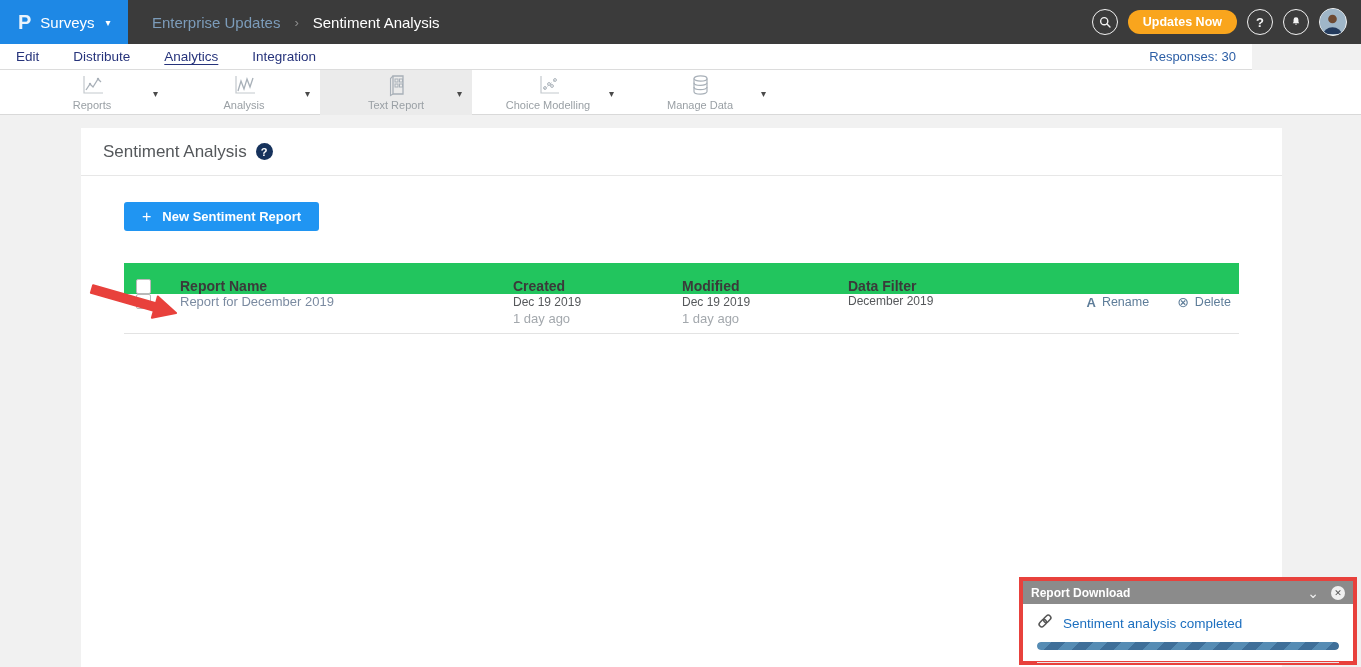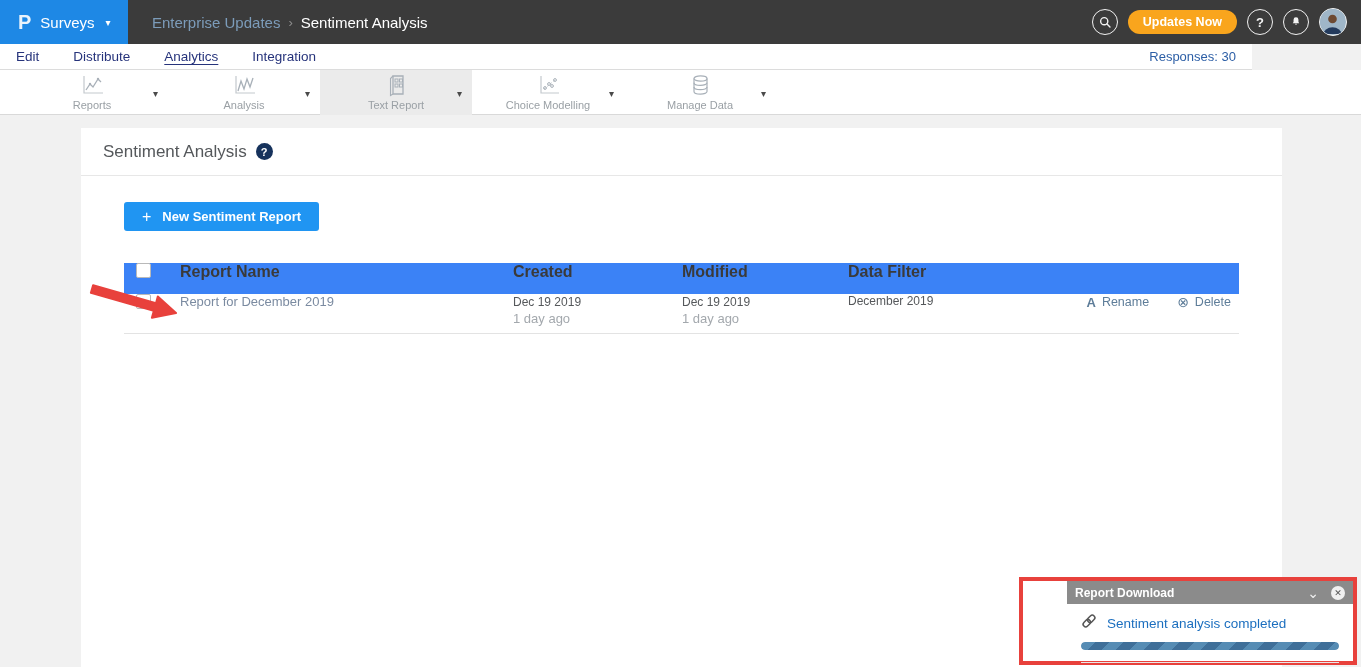--- a/index.html
+++ b/index.html
@@ -5,21 +5,21 @@
   * { margin:0; padding:0; box-sizing:border-box; }
   html,body { font-family:"Liberation Sans", sans-serif; }
   #screen { position:relative; width:1361px; height:667px; background:#f1f1f1; overflow:hidden; }
 
   
   .topbar { position:absolute; left:0; top:0; width:1361px; height:44px; background:#3b3b3b; display:flex; align-items:center; }
   .logo-area { width:128px; height:44px; background:#1e88e5; display:flex; align-items:center; padding:0 12px 0 18px; gap:9px; cursor:pointer; flex-shrink:0; }
   .logo-mark { color:#eaf3fb; font-size:20px; font-weight:bold; transform:scaleY(1.05); }
   .product-label { color:#fff; font-size:15px; }
   .product-caret { color:#fff; font-size:10px; margin-left:2px; }
-  .breadcrumb { display:flex; align-items:center; gap:8px; margin-left:24px; font-size:15px; }
+  .breadcrumb { display:flex; align-items:center; gap:14px; margin-left:24px; font-size:15px; }
   .crumb-parent { color:#7c9cba; cursor:pointer; }
   .crumb-sep { color:#8d8d8d; font-size:13px; }
   .crumb-current { color:#ffffff; }
   .topbar-right { margin-left:auto; display:flex; align-items:center; gap:10px; padding-right:14px; }
   .circle-icon { width:26px; height:26px; border:1.5px solid #f2f2f2; border-radius:50%; display:flex; align-items:center; justify-content:center; color:#f2f2f2; cursor:pointer; font-size:13px; font-weight:bold; }
   .upgrade-btn { height:24px; background:#f9a51d; border:none; border-radius:12px; color:#fff; font-weight:bold; font-size:12.5px; padding:0 15px; cursor:pointer; font-family:"Liberation Sans",sans-serif; }
   .avatar { width:28px; height:28px; border:1.5px solid #f2f2f2; border-radius:50%; overflow:hidden; cursor:pointer; background:#9fb6c8; }
 
   
   .subnav { position:absolute; left:0; top:44px; width:1252px; height:26px; background:#fff; border-bottom:1px solid #dcdcdc; display:flex; align-items:center; padding:0 16px; }
@@ -37,42 +37,42 @@
 
   
   .card { position:absolute; left:81px; top:128px; width:1201px; height:539px; background:#fff; }
   .title-row { height:48px; display:flex; align-items:center; padding-left:22px; border-bottom:1px solid #e7e7e7; }
   .page-title { font-size:17px; color:#55585b; }
   .help-badge { width:17px; height:17px; background:#16325c; border-radius:50%; color:#fff; font-size:11px; font-weight:bold; display:flex; align-items:center; justify-content:center; margin-left:9px; cursor:pointer; }
   .new-report-btn { margin:26px 0 0 43px; height:29px; display:inline-flex; align-items:center; background:#2095f2; border:none; border-radius:3px; color:#fff; font-size:13px; font-weight:bold; padding:0 18px; cursor:pointer; font-family:"Liberation Sans",sans-serif; }
   .new-report-btn .plus { font-size:16px; font-weight:normal; margin-right:11px; }
 
   .table { margin:32px 43px 0 43px; }
-  .t-head { display:flex; align-items:flex-start; height:31px; background:#3b82f6; font-size:16px; font-weight:bold; color:#3a3a3a; }
+  .t-head { display:flex; align-items:flex-end; height:31px; background:#22c55e; font-size:14px; font-weight:bold; color:#3a3a3a; }
   .t-row { display:flex; align-items:flex-start; min-height:40px; border-bottom:1px solid #e3e3e3; font-size:12.5px; }
   .col-check { width:56px; display:flex; justify-content:flex-start; padding-left:12px; }
   .col-name { width:333px; }
   .col-created { width:169px; }
   .col-modified { width:166px; }
   .col-filter { width:201px; }
   .col-actions { flex:1; display:flex; justify-content:flex-end; gap:28px; padding-right:8px; }
   .checkbox { width:15px; height:15px; border:1px solid #b9b9b9; border-radius:2px; background:#fff; cursor:pointer; display:inline-block; }
   .report-link { color:#7b8ba1; font-size:13px; cursor:pointer; text-decoration:none; }
   .date-main { color:#55585b; font-size:12px; line-height:1.35; }
   .date-sub { color:#a3a8ad; font-size:13px; line-height:1.35; }
   .filter-text { color:#55585b; font-size:12px; }
   .action-link { display:flex; align-items:center; gap:6px; color:#5e7d99; font-size:12.5px; cursor:pointer; }
   .action-icon-a { font-size:13px; font-weight:bold; }
   .action-icon-x { font-size:14px; }
 
   
   .arrow-annotation { position:absolute; left:88px; top:284px; pointer-events:none; }
 
   
-  .dl-panel { position:absolute; left:1019px; top:577px; width:338px; height:88px; background:#fff; border:4px solid #e8413c;padding-left:44px; }
+  .dl-panel { position:absolute; left:1019px; top:577px; width:338px; height:88px; background:#fff; border:4px solid #e8413c; }
   .dl-header { height:23px; background:#8b8b8b; display:flex; align-items:center; padding:0 8px; }
   .dl-title { color:#fff; font-size:12px; font-weight:bold; }
   .dl-header-right { margin-left:auto; display:flex; align-items:center; gap:12px; }
   .dl-chevron { color:#efefef; font-size:14px; cursor:pointer; line-height:10px; }
   .dl-close { width:14px; height:14px; background:#f0f0f0; border-radius:50%; color:#555; font-size:9px; display:flex; align-items:center; justify-content:center; cursor:pointer; }
   .dl-body { padding:9px 14px 0 14px; }
   .dl-item { border-bottom:1px solid #e8e8e8; padding-bottom:12px; }
   .dl-link-row { display:flex; align-items:center; gap:10px; cursor:pointer; }
   .dl-link-label { color:#1c6fbf; font-size:13.5px; }
   .dl-progress-track { margin-top:9px; height:8px; border-radius:4px; overflow:hidden; background:#dfe7ee; }

